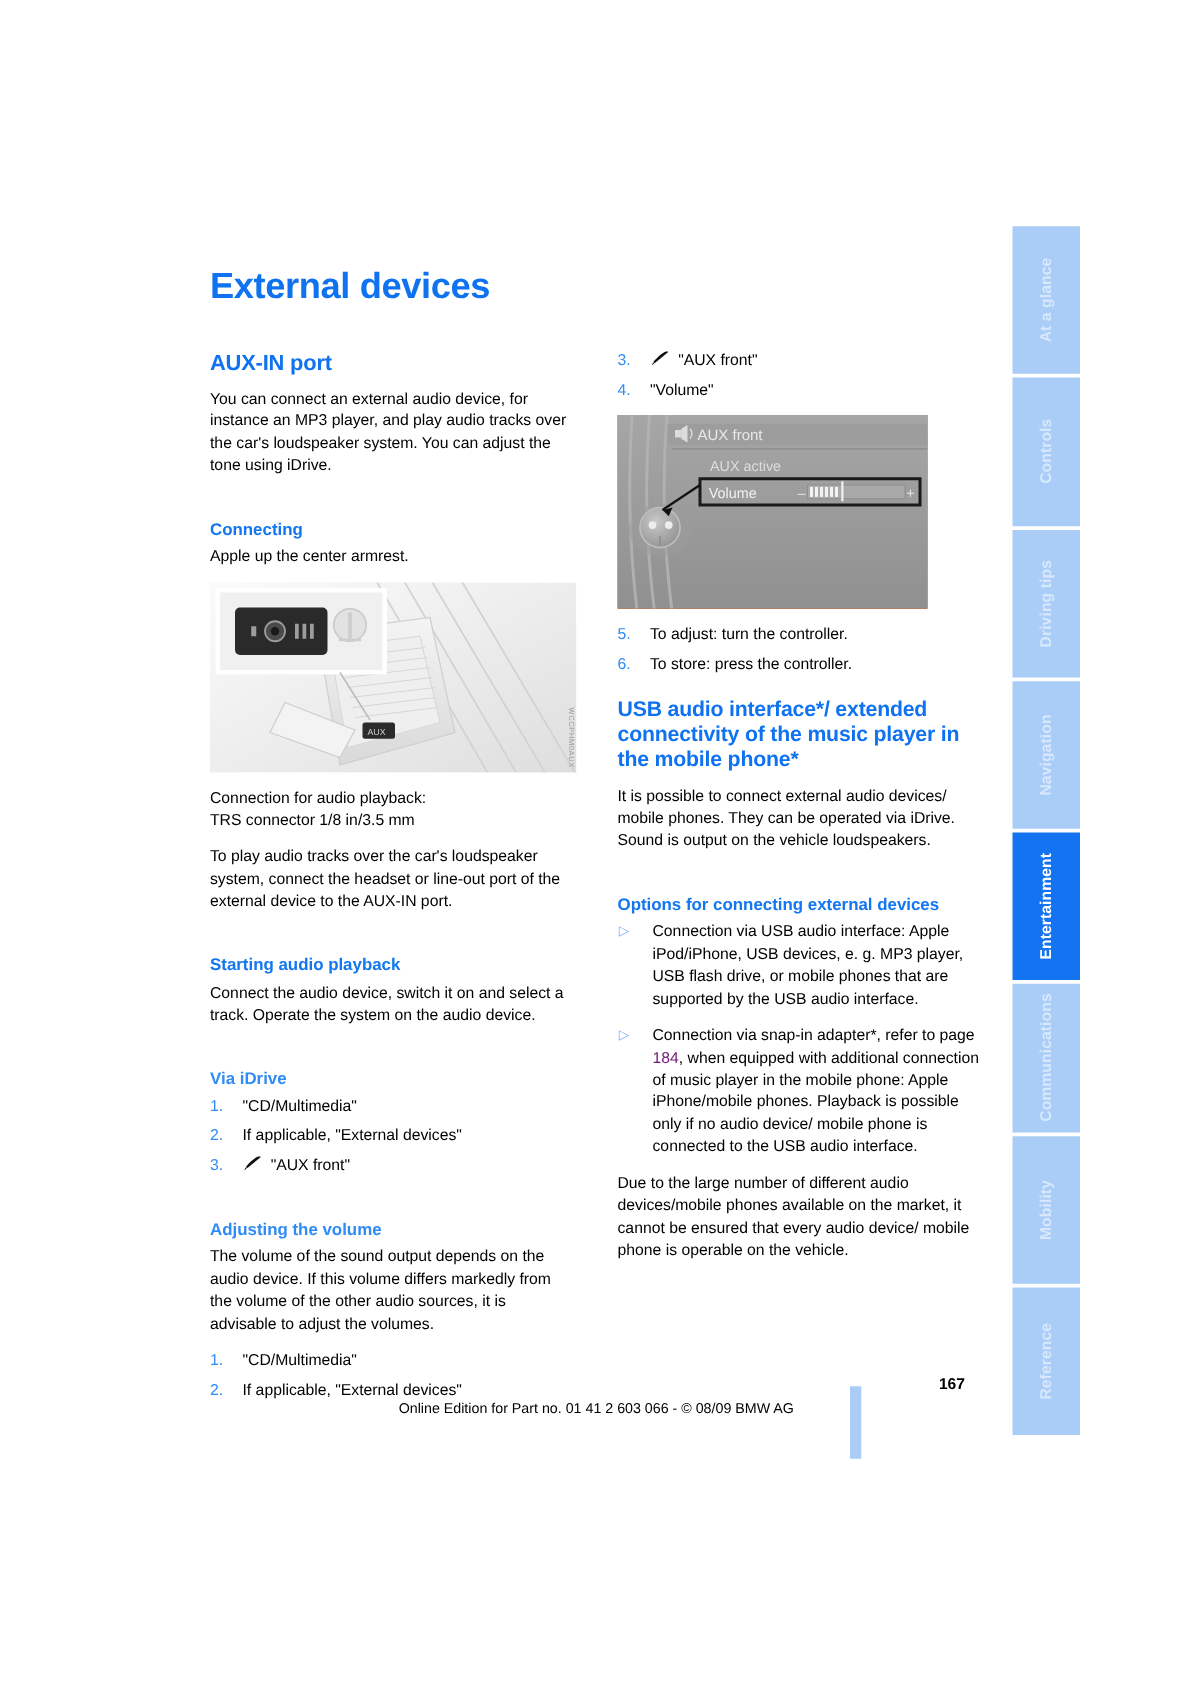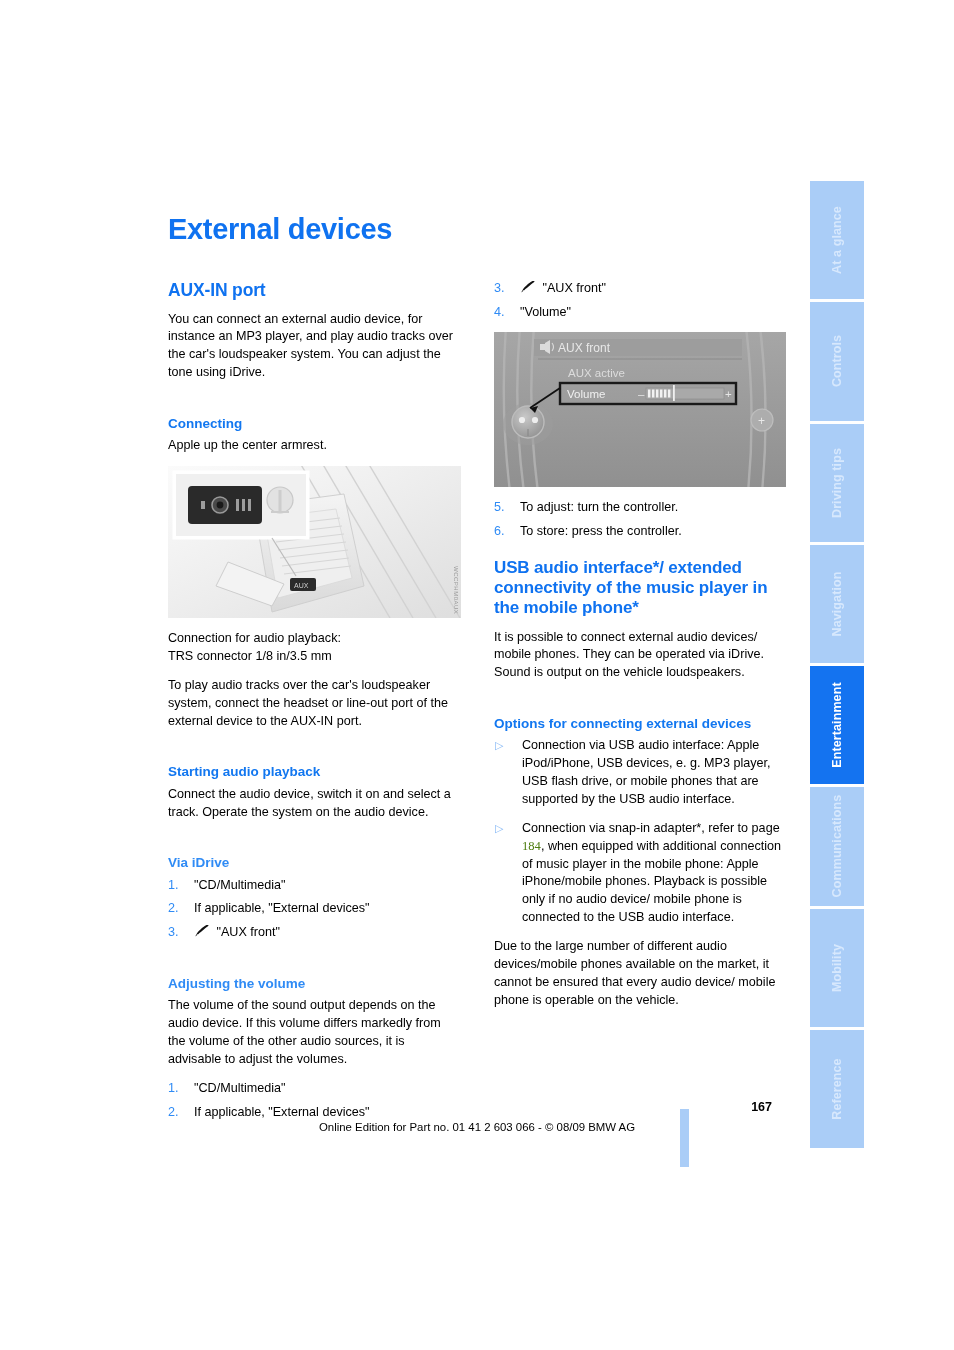--- a/index.html
+++ b/index.html
@@ -151,21 +151,21 @@
     padding-left: 28px;
     position: relative;
   }
   ul.bullets li .tri {
     position: absolute;
     left: 1px;
     top: 1px;
     color: #7fb4f5;
     font-size: 11px;
   }
-  .pageref { color: #4d7c0f; font-family: Liberation Serif, serif; }
+  .pageref { color: #701a75; }
 
   
   .pen-icon {
     display: inline-block;
     width: 16px;
     height: 12px;
     vertical-align: -1px;
     margin-right: 3px;
   }
 
@@ -175,21 +175,21 @@
     position: relative;
   }
   .fig-console {
     width: 293px;
     height: 152px;
     position: relative;
     overflow: hidden;
     background: linear-gradient(145deg,#f7f7f7 0%,#ececec 30%,#fafafa 55%,#e6e6e6 100%);
   }
   .fig-idrive {
-    width: 292px;
+    width: 248px;
     height: 155px;
     position: relative;
     overflow: hidden;
     background: #c2410c;
   }
   .fig-caption-code {
     position: absolute;
     right: 2px;
     bottom: 4px;
     font-size: 6px;

